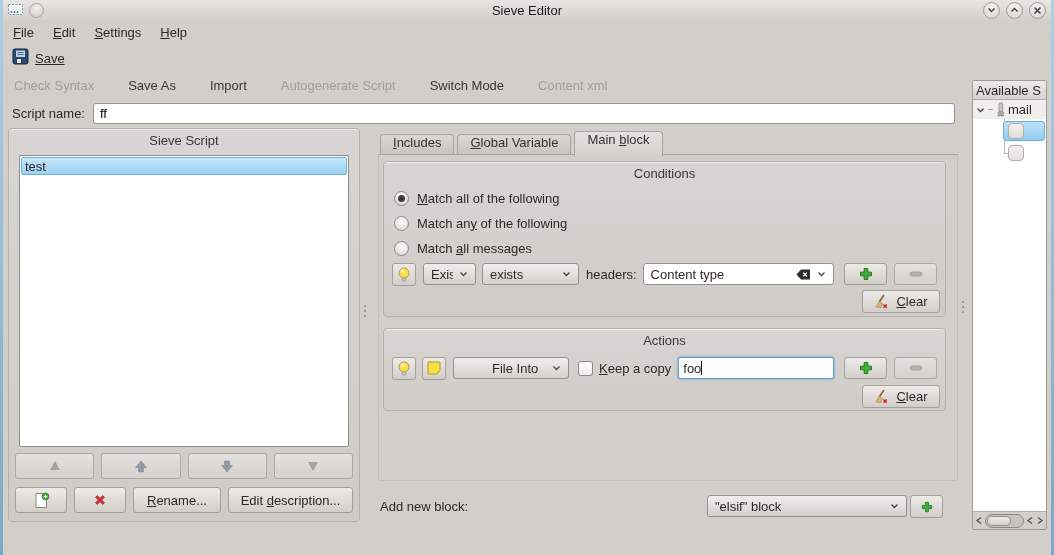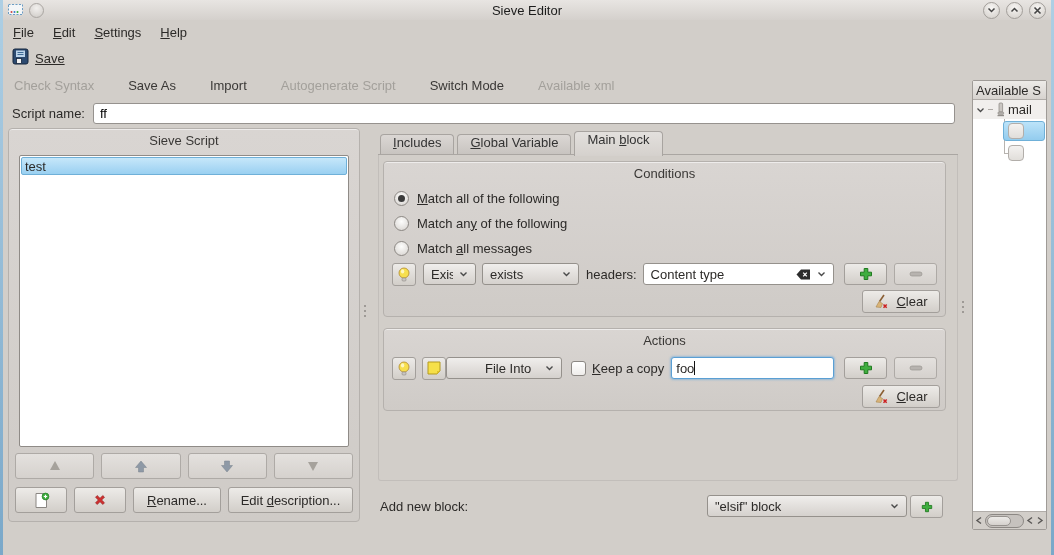--- a/index.html
+++ b/index.html
@@ -180,21 +180,21 @@
       <span>Save</span>
     </div>
   </div>
 
   <div class="actionsbar">
     <span class="abar-item disabled">Check Syntax</span>
     <span class="abar-item">Save As</span>
     <span class="abar-item">Import</span>
     <span class="abar-item disabled">Autogenerate Script</span>
     <span class="abar-item">Switch Mode</span>
-    <span class="abar-item disabled">Available xml</span>
+    <span class="abar-item disabled">Content xml</span>
   </div>
 
   <div class="scriptrow">
     <label>Script name:</label>
     <input class="script-input" type="text" value="ff" style="">
   </div>
 
   <div class="main">
 
     <div class="groupbox left-panel">
@@ -342,21 +342,21 @@
                 <ellipse cx="5.6" cy="4.4" rx="1.7" ry="2.1" fill="#fdf6c0"></ellipse>
                 <rect x="5" y="11" width="4" height="3" rx="1" fill="#c9c5c1" stroke="#8e8a86" stroke-width="0.6"></rect>
               </svg>
           </div>
           <div class="btn sq-btn" style="margin-left:6px;">
             <svg width="16" height="16">
                 <path d="M2 2 h12 v9 l-3 3 h-9 z" fill="#f6e049" stroke="#b39a23"></path>
                 <path d="M14 11 l-3 3 v-3 z" fill="#e0c22e"></path>
               </svg>
           </div>
-          <div class="combo" style="width:116px; padding-left:38px;">
+          <div class="combo" style="width:116px; margin-left:7px;padding-left:38px;">
             <span class="txt">File Into</span>
             <svg width="9" height="6">
                 <path d="M1.5 1.5 L4.5 4.5 L7.5 1.5" fill="none" stroke="#4a4a4a" stroke-width="1.4"></path>
               </svg>
           </div>
           <span class="checkbox" style="margin-left:9px;"></span>
           <span style="margin-left:6px; white-space:nowrap;"><span class="accel">K</span><span>eep a copy</span></span>
           <div class="fake-input" style="flex:1; margin-left:7px;">
             <span>foo</span>
               <span class="caret"></span>

